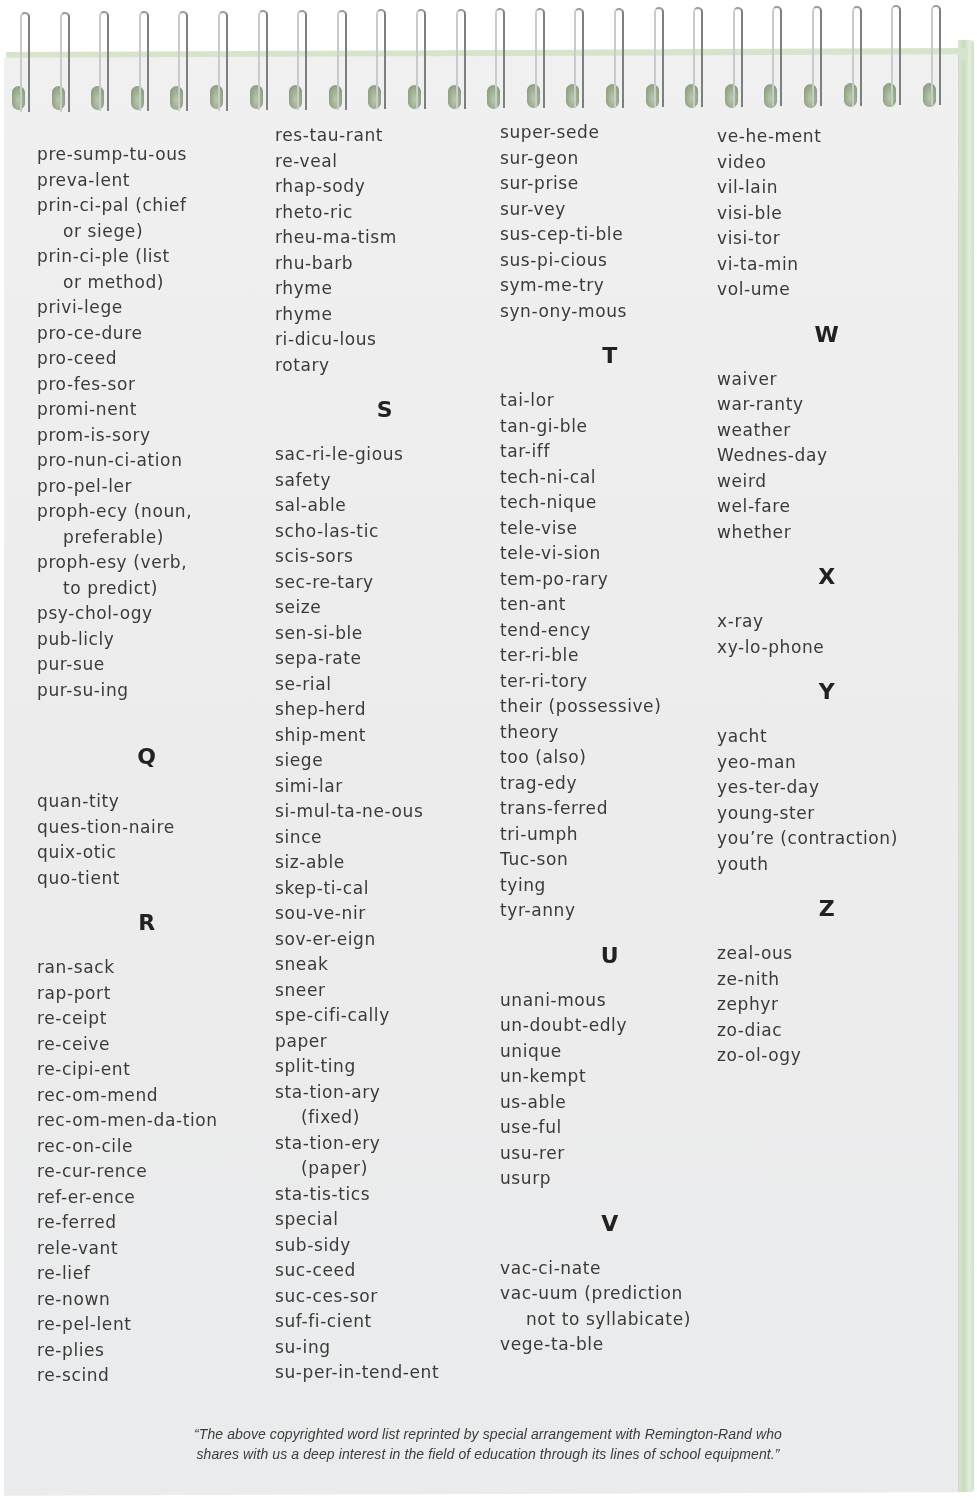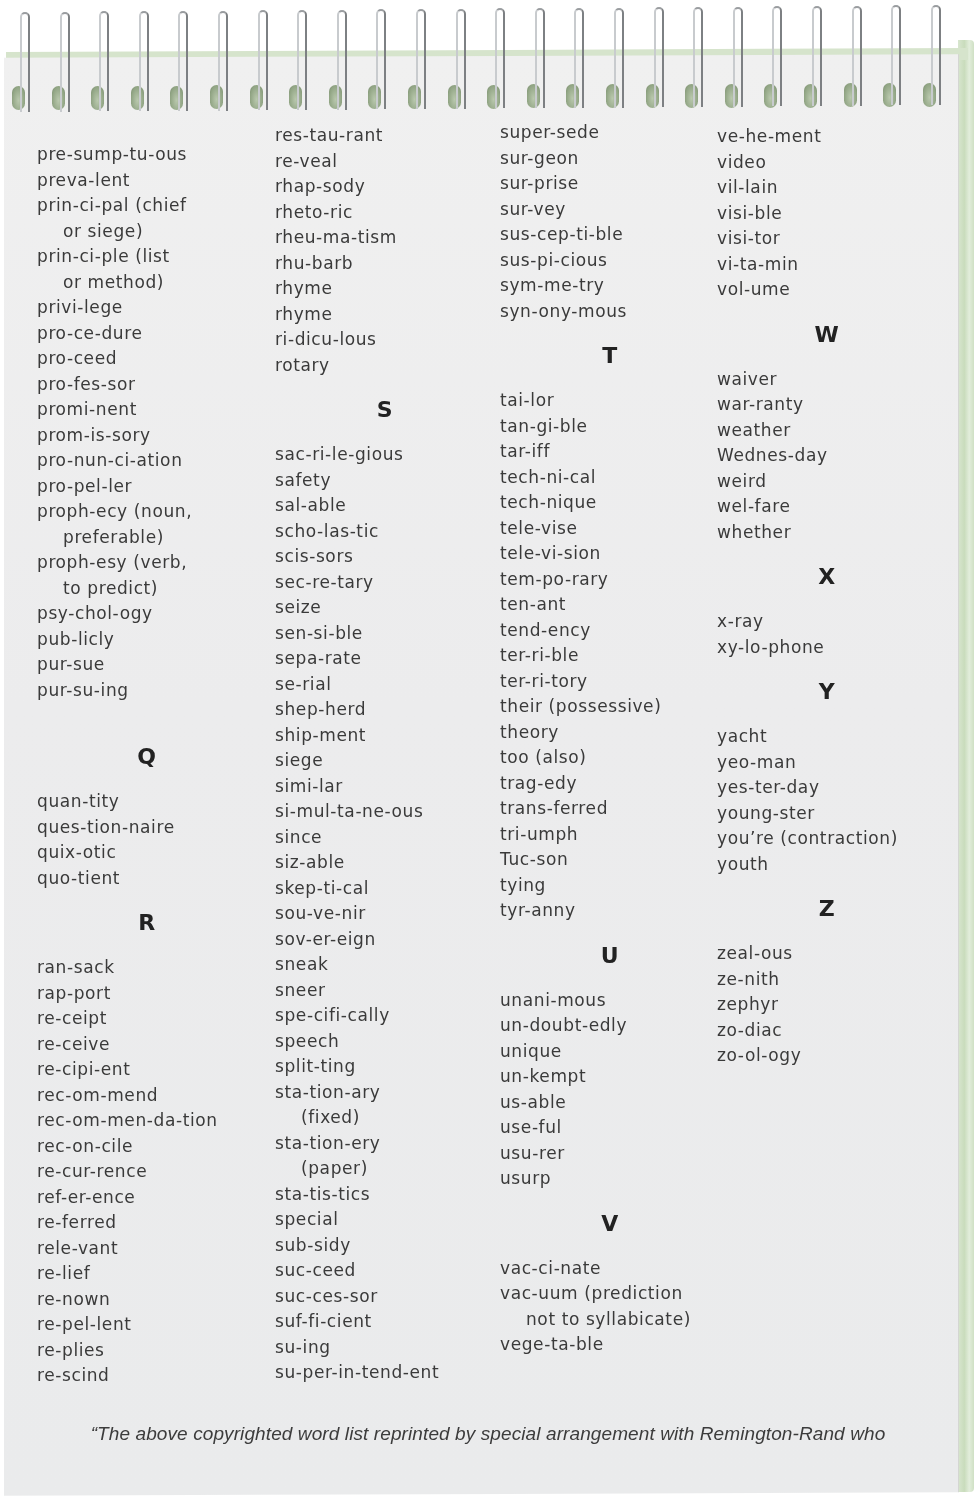--- a/index.html
+++ b/index.html
@@ -34,21 +34,21 @@
     }
     .col { position: absolute; font-size: 17px; color: #3a3a3a; letter-spacing: 0.6px; }
     .col .word { height: 25.5px; line-height: 25.5px; white-space: nowrap; }
     .col .word.cont { padding-left: 26px; }
     .col .letter {
       height: 64px; line-height: 64px; font-weight: bold; font-size: 22px; color: #222;
       text-align: center; width: 220px;
     }
     .footnote {
       position: absolute; left: 88px; top: 1424px; width: 800px; text-align: center;
-      font-family: "Liberation Sans", sans-serif; font-style: italic; font-size: 19px;
+      font-family: "Liberation Sans", sans-serif; font-style: italic; font-size: 14px;
       color: #3c3c3c; line-height: 20px; letter-spacing: 0.1px;
     }
   </style>
 </head>
 <body>
 
 <div class="green-edge"></div>
 <div class="green-top"></div>
 <div class="page"></div>
 
@@ -178,21 +178,21 @@
     <div class="word">simi-lar</div>
     <div class="word">si-mul-ta-ne-ous</div>
     <div class="word">since</div>
     <div class="word">siz-able</div>
     <div class="word">skep-ti-cal</div>
     <div class="word">sou-ve-nir</div>
     <div class="word">sov-er-eign</div>
     <div class="word">sneak</div>
     <div class="word">sneer</div>
     <div class="word">spe-cifi-cally</div>
-    <div class="word">speech</div>
+    <div class="word">paper</div>
     <div class="word">split-ting</div>
     <div class="word">sta-tion-ary</div>
     <div class="word cont">(fixed)</div>
     <div class="word">sta-tion-ery</div>
     <div class="word cont">(paper)</div>
     <div class="word">sta-tis-tics</div>
     <div class="word">special</div>
     <div class="word">sub-sidy</div>
     <div class="word">suc-ceed</div>
     <div class="word">suc-ces-sor</div>
@@ -275,13 +275,14 @@
     <div class="letter">Z</div>
     <div class="word">zeal-ous</div>
     <div class="word">ze-nith</div>
     <div class="word">zephyr</div>
     <div class="word">zo-diac</div>
     <div class="word">zo-ol-ogy</div>
   </div>
 
 <div class="footnote">
   <div>“The above copyrighted word list reprinted by special arrangement with Remington-Rand who</div>
+  <div>shares with us a deep interest in the field of education through its lines of school equipment.”</div>
 </div>
 
 </body></html>

